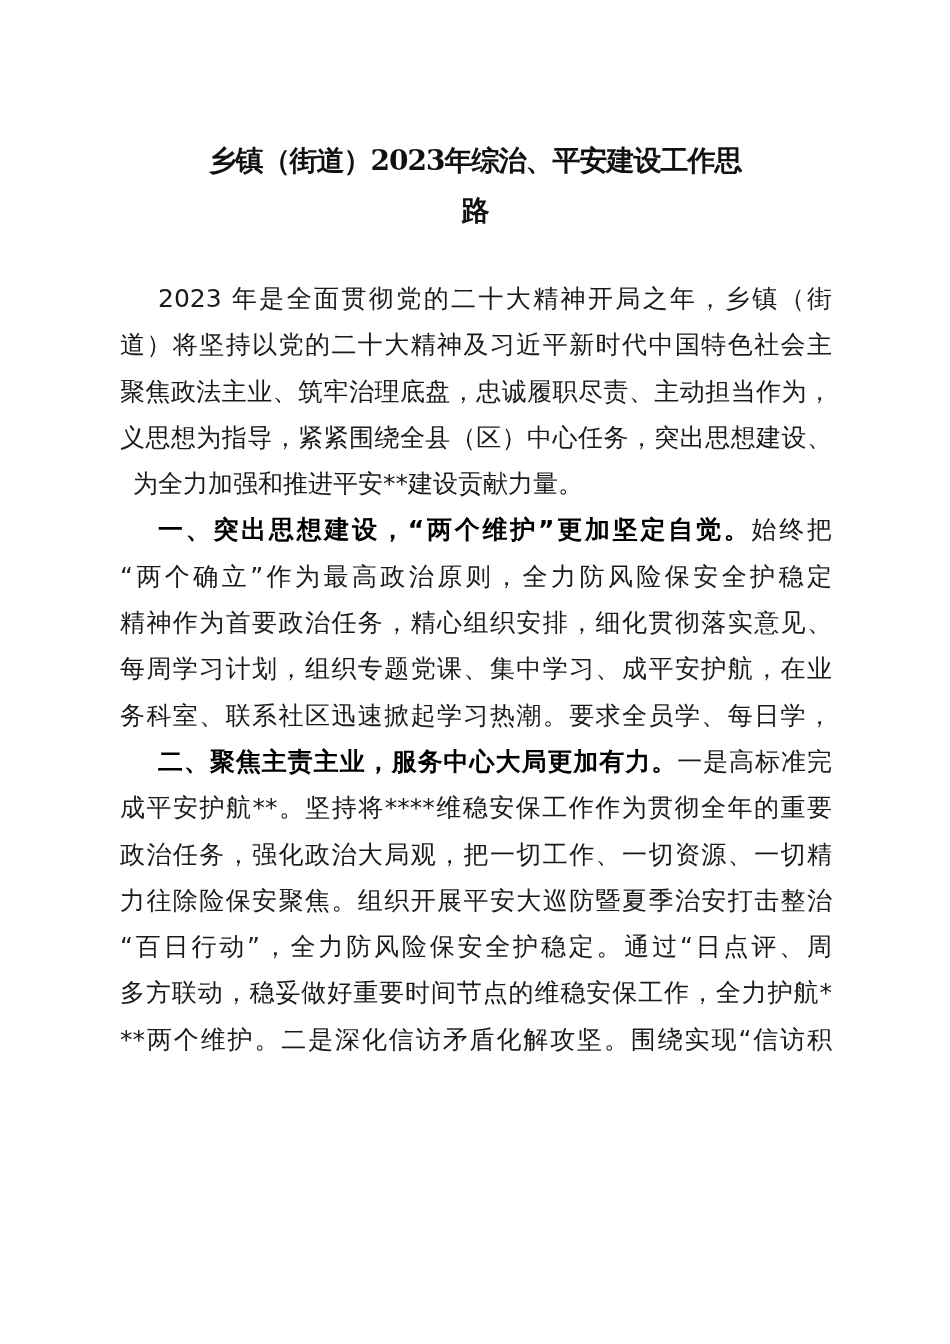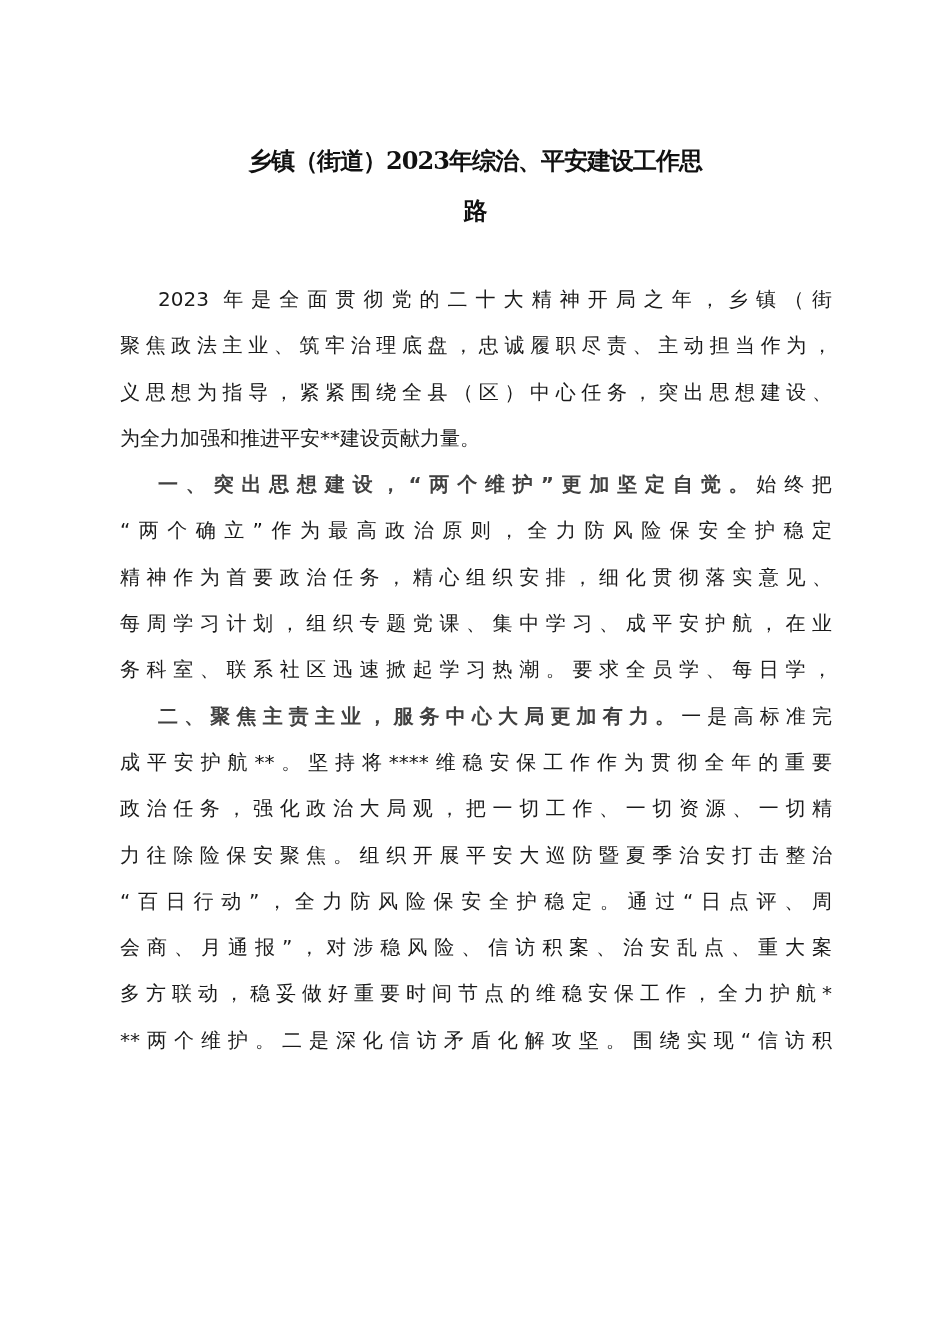--- a/index.html
+++ b/index.html
@@ -23,87 +23,88 @@
       background: #ffffff;
     }
     .title {
       position: absolute;
       left: 100px;
       width: 750px;
       top: 136px;
       text-align: center;
       font-family: "DejaVu Serif", "Liberation Serif", serif;
       font-weight: bold;
-      font-size: 24px;
+      font-size: 28px;
       line-height: 50px;
       letter-spacing: -1px;
       color: #111111;
     }
     .title .t-line { display: block; white-space: nowrap; }
     .body {
       position: absolute;
       left: 120px;
       top: 276px;
       width: 712px;
       font-family: "DejaVu Sans", "Liberation Sans", sans-serif;
-      font-size: 20px;
+      font-size: 25px;
       line-height: 46.3px;
       color: #1a1a1a;
     }
     .line {
       display: block;
       white-space: nowrap;
       text-align: justify;
       text-align-last: justify;
       height: 46.3px;
       overflow: visible;
     }
     .line.last {
       text-align-last: left;
+      margin-left: 13px;
     }
     .indent {
       padding-left: 38px;
     }
     .bold {
       font-weight: bold;
-      color: #404040;
+      color: #000000;
     }
   </style>
 </head>
 <body>
 
 <div class="page">
 
   <div class="title">
     <span class="t-line">乡镇（街道）2023年综治、平安建设工作思</span>
     <span class="t-line">路</span>
   </div>
 
   <div class="body">
 
     <div>
       <span class="line indent">2023 年是全面贯彻党的二十大精神开局之年，乡镇（街</span>
+      <span class="line">道）将坚持以党的二十大精神及习近平新时代中国特色社会主</span>
       <span class="line">聚焦政法主业、筑牢治理底盘，忠诚履职尽责、主动担当作为，</span>
       <span class="line">义思想为指导，紧紧围绕全县（区）中心任务，突出思想建设、</span>
       <span class="line last">为全力加强和推进平安**建设贡献力量。</span>
     </div>
 
     <div>
       <span class="line indent"><span class="bold">一、突出思想建设，“两个维护”更加坚定自觉。</span><span>始终把</span></span>
       <span class="line">“两个确立”作为最高政治原则，全力防风险保安全护稳定</span>
       <span class="line">精神作为首要政治任务，精心组织安排，细化贯彻落实意见、</span>
       <span class="line">每周学习计划，组织专题党课、集中学习、成平安护航，在业</span>
       <span class="line">务科室、联系社区迅速掀起学习热潮。要求全员学、每日学，</span>
     </div>
 
     <div>
       <span class="line indent"><span class="bold">二、聚焦主责主业，服务中心大局更加有力。</span><span>一是高标准完</span></span>
       <span class="line">成平安护航**。坚持将****维稳安保工作作为贯彻全年的重要</span>
       <span class="line">政治任务，强化政治大局观，把一切工作、一切资源、一切精</span>
       <span class="line">力往除险保安聚焦。组织开展平安大巡防暨夏季治安打击整治</span>
       <span class="line">“百日行动”，全力防风险保安全护稳定。通过“日点评、周</span>
-      <span class="line">会商、月通报”，对涉稳风险、信访积案、治安乱点、重大案</span>
       <span class="line">多方联动，稳妥做好重要时间节点的维稳安保工作，全力护航*</span>
       <span class="line">**两个维护。二是深化信访矛盾化解攻坚。围绕实现“信访积</span>
     </div>
 
   </div>
 </div>
 
 </body></html>

